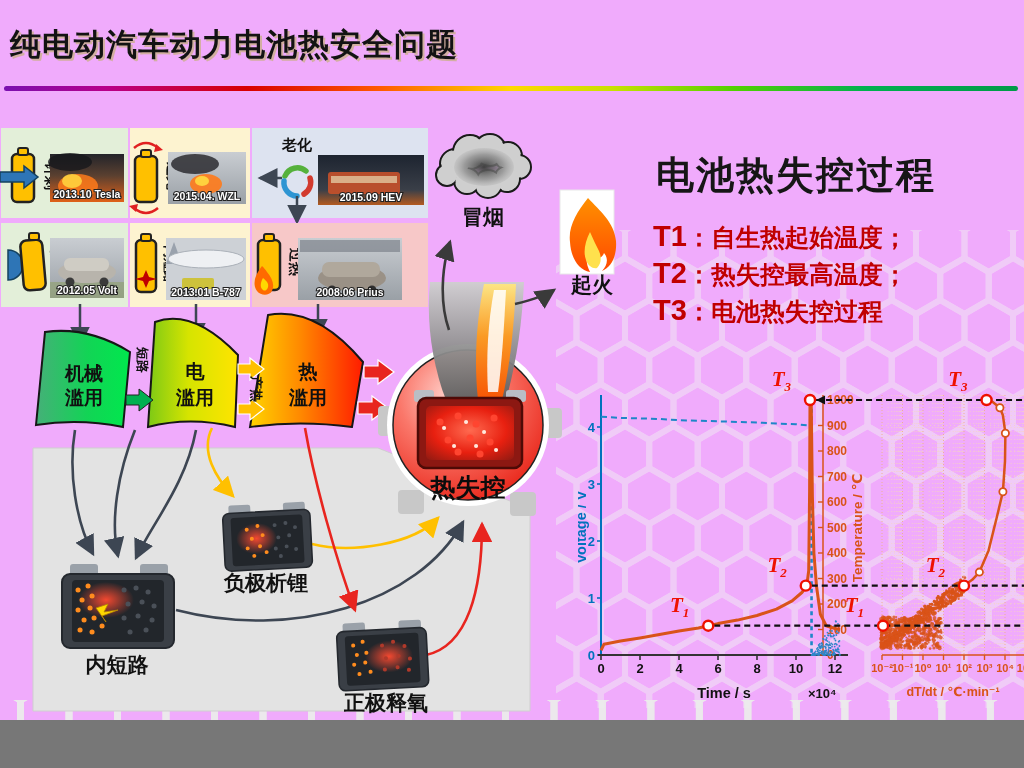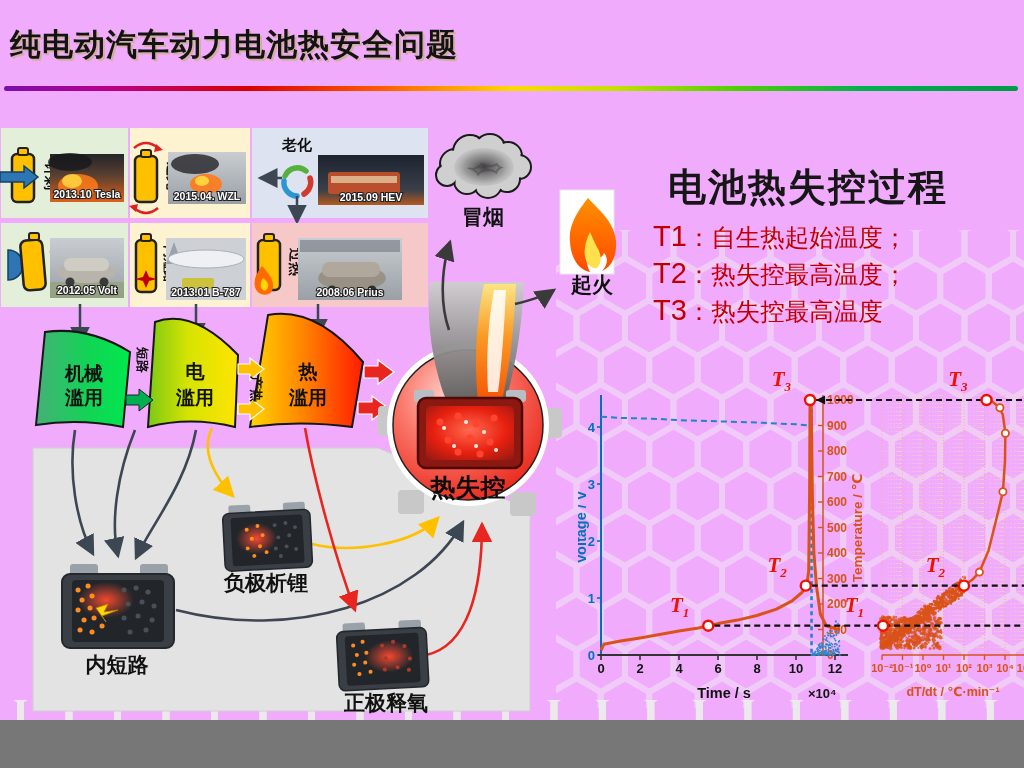--- a/index.html
+++ b/index.html
@@ -1,22 +1,22 @@
 <!DOCTYPE html>
 <html><head>
 <meta charset="utf-8">
 <style>
   body{margin:0;background:#777}
   .slide{position:relative;width:1024px;height:720px;background:#f0abfc;overflow:hidden;font-family:"Liberation Sans","DejaVu Sans",sans-serif}
   #title{position:absolute;left:10px;top:24px;margin:0;font-size:31px;font-weight:bold;color:#131313;letter-spacing:1px;text-shadow:2px 2px 0 rgba(205,175,145,.85)}
   #grad{position:absolute;left:4px;top:86px;width:1014px;height:5px;border-radius:3px;
     background:linear-gradient(90deg,#7a0fb0 0%,#b8008a 10%,#d80000 24%,#ff5a00 37%,#ffd800 50%,#c8e000 60%,#52d000 72%,#00b050 85%,#009a48 100%)}
-  #proc-title{position:absolute;left:652px;top:146px;margin:16px;font-size:38px;font-weight:bold;color:#161616;letter-spacing:2px}
+  #proc-title{position:absolute;left:652px;top:146px;margin:4px;font-size:38px;font-weight:bold;color:#161616;letter-spacing:2px}
   #defs{position:absolute;left:653px;top:220px}
-  .defline{height:37px;color:#c00000;font-weight:normal;white-space:nowrap}
+  .defline{height:37px;color:#c00000;font-weight:bold;white-space:nowrap}
   .defline .term{font-size:29px}
   .defline .desc{font-size:24.5px}
   svg{position:absolute}
   svg text{font-family:"Liberation Sans","DejaVu Sans",sans-serif}
   .vlabel{font-size:14px;font-weight:bold;fill:#111;text-anchor:middle}
   .vlabel3{font-size:12.5px;font-weight:bold;fill:#111;text-anchor:middle}
   .cap{font-size:10.5px;font-weight:bold;fill:#fff;stroke:#222;stroke-width:2.2px;paint-order:stroke;text-anchor:middle}
   .fanlab{font-size:19px;font-weight:bold;fill:#101010;text-anchor:middle}
   .mechlab{font-size:21px;font-weight:bold;fill:#111;text-anchor:middle}
   .biglab{font-size:25px;font-weight:bold;fill:#0c0c0c;text-anchor:middle}
@@ -562,21 +562,21 @@
     </g>
     <text class="mechlab" x="117" y="560">内短路</text>
     <text class="mechlab" x="266" y="478">负极析锂</text>
     <text class="mechlab" x="386" y="598">正极释氧</text>
   </svg>
 
   <h2 id="proc-title">电池热失控过程</h2>
   <div id="defs">
     <div class="defline"><span class="term">T1</span><span class="desc">：自生热起始温度；</span></div>
     <div class="defline"><span class="term">T2</span><span class="desc">：热失控最高温度；</span></div>
-    <div class="defline"><span class="term">T3</span><span class="desc">：热失控最高温度</span></div>
+    <div class="defline"><span class="term">T3</span><span class="desc">：电池热失控过程</span></div>
   </div>
 
   <svg id="charts" style="left:578px;top:342px" width="446" height="420" viewBox="0 0 446 420">
       <g>
         <line x1="304" y1="53" x2="304" y2="313" stroke="#eeb18c" stroke-width="0.9" stroke-dasharray="1,2"></line>
         <line x1="310.1711149111116" y1="53" x2="310.1711149111116" y2="313" stroke="#f7d6c0" stroke-width="0.7" stroke-dasharray="1,3"></line>
         <line x1="313.7809857217531" y1="53" x2="313.7809857217531" y2="313" stroke="#f7d6c0" stroke-width="0.7" stroke-dasharray="1,3"></line>
         <line x1="316.3422298222232" y1="53" x2="316.3422298222232" y2="313" stroke="#f7d6c0" stroke-width="0.7" stroke-dasharray="1,3"></line>
         <line x1="318.3288850888884" y1="53" x2="318.3288850888884" y2="313" stroke="#f7d6c0" stroke-width="0.7" stroke-dasharray="1,3"></line>
         <line x1="319.9521006328647" y1="53" x2="319.9521006328647" y2="313" stroke="#f7d6c0" stroke-width="0.7" stroke-dasharray="1,3"></line>

